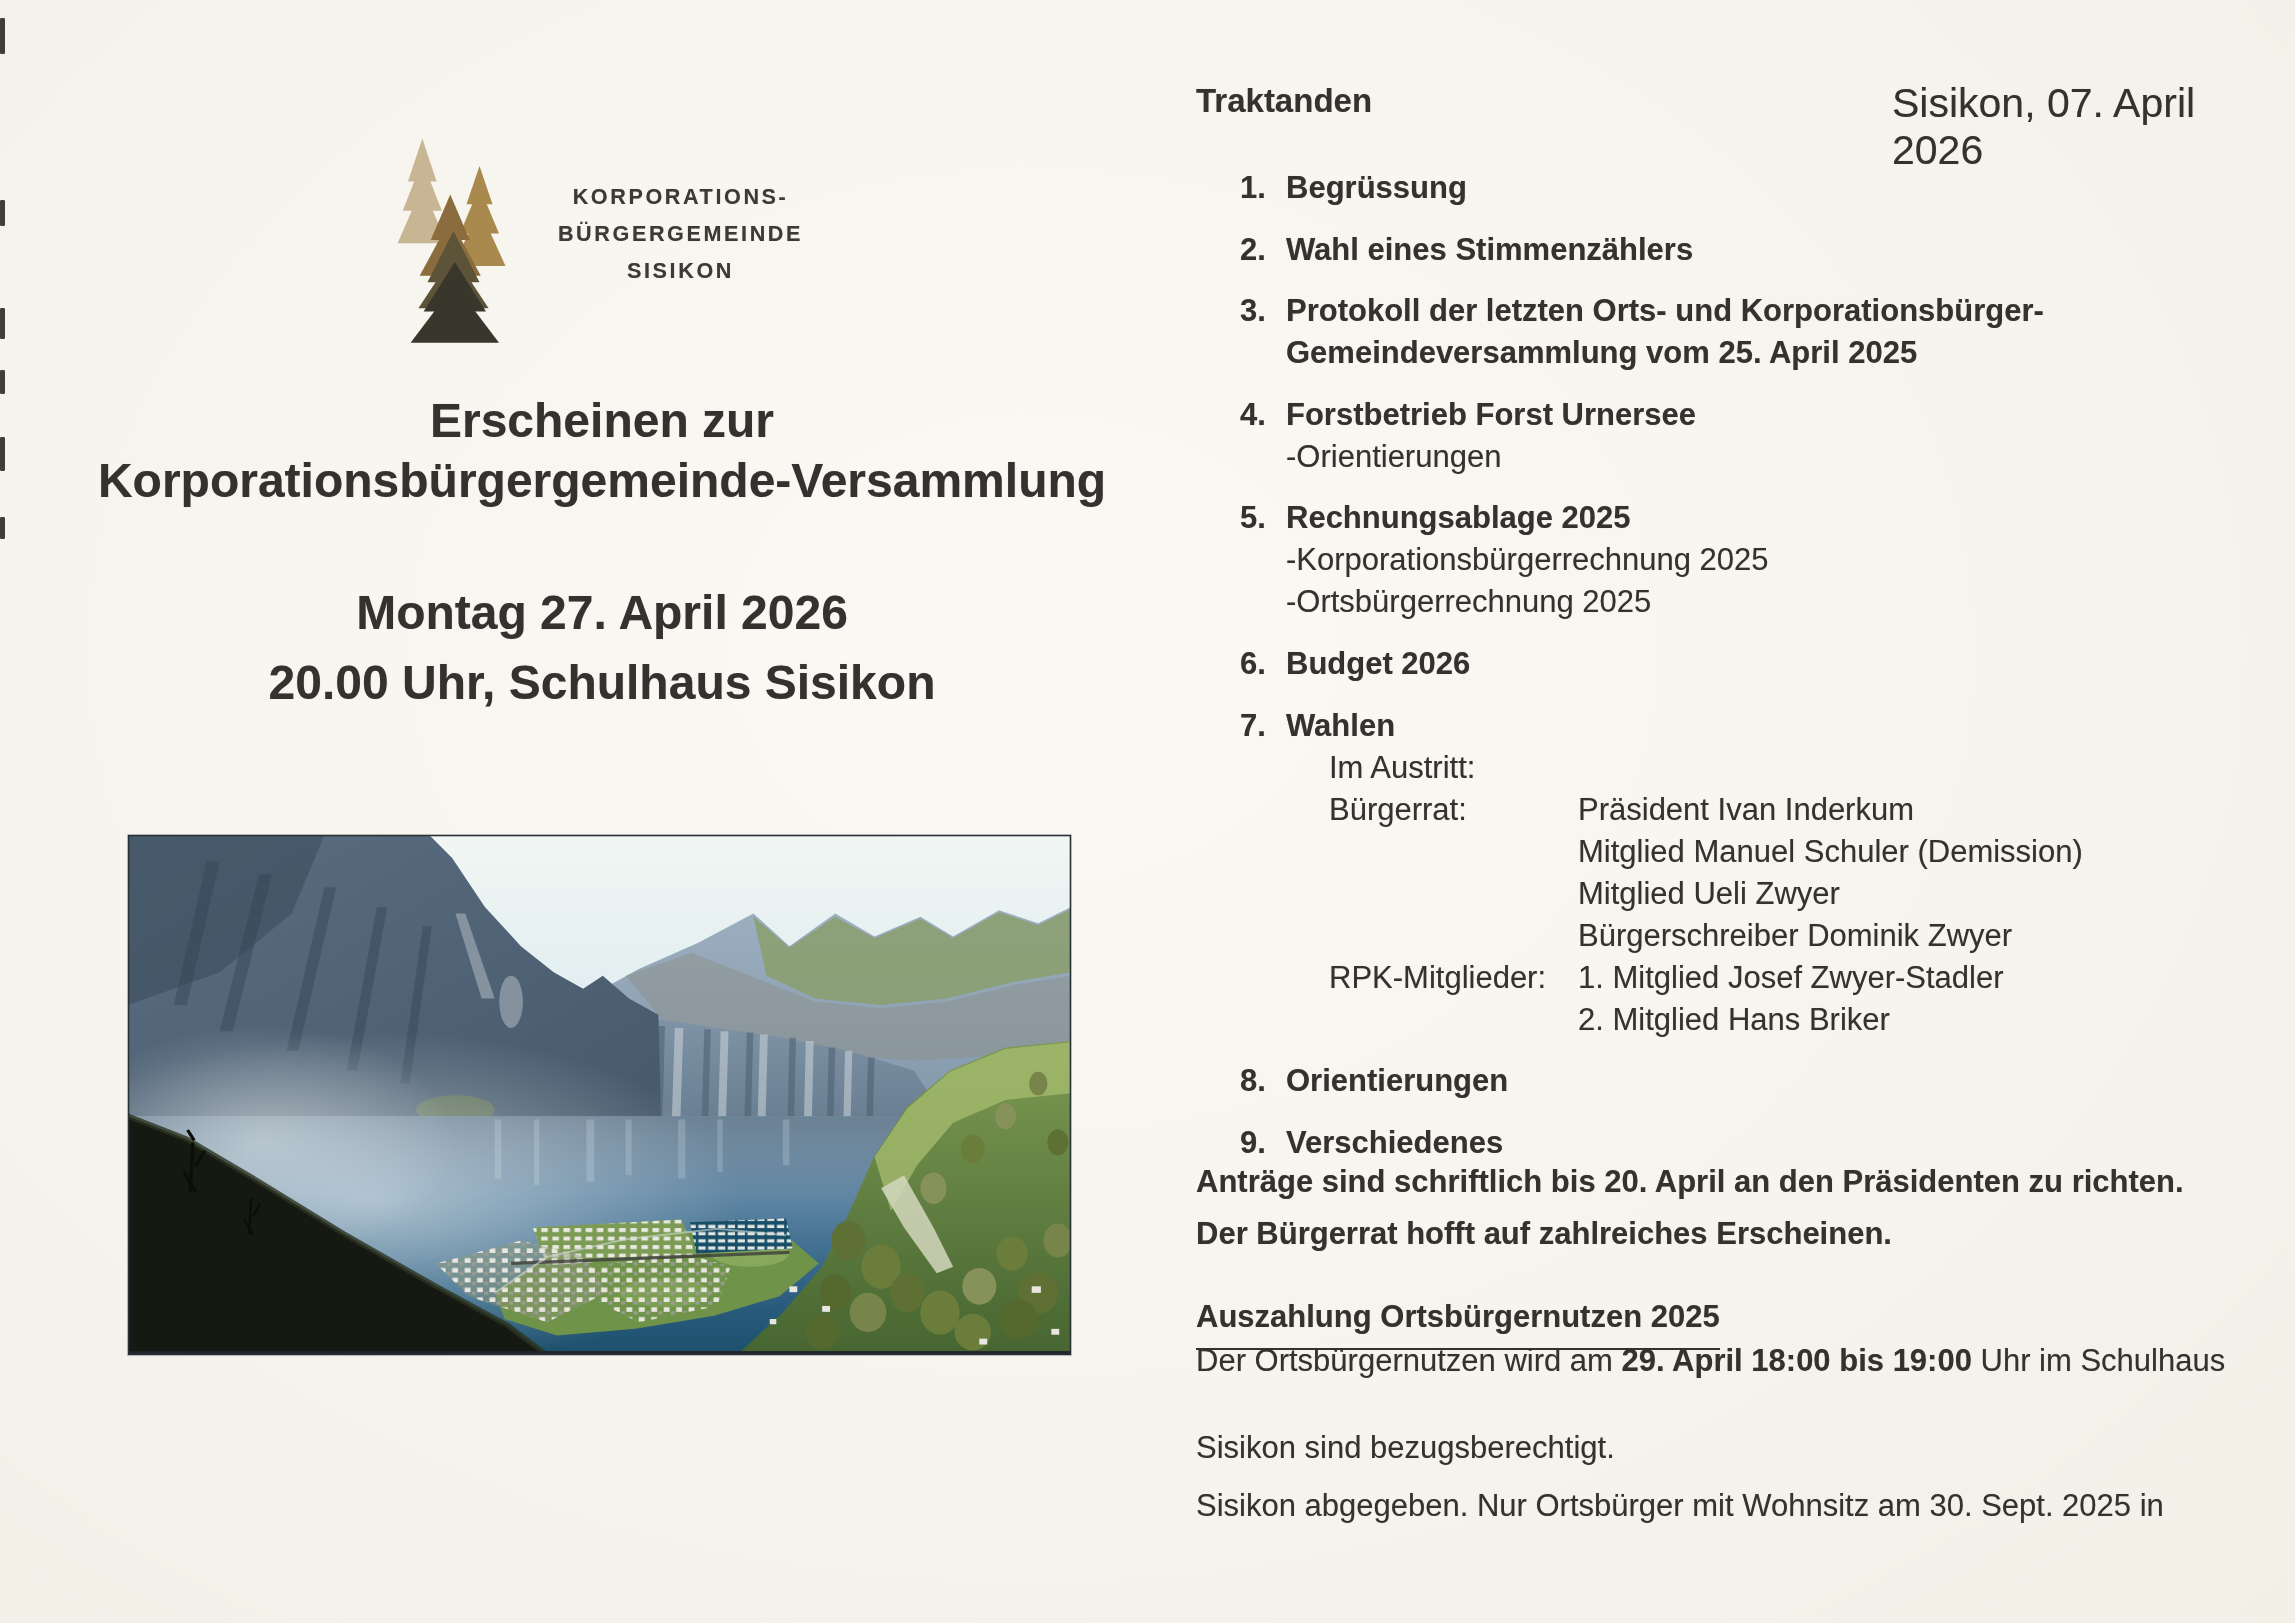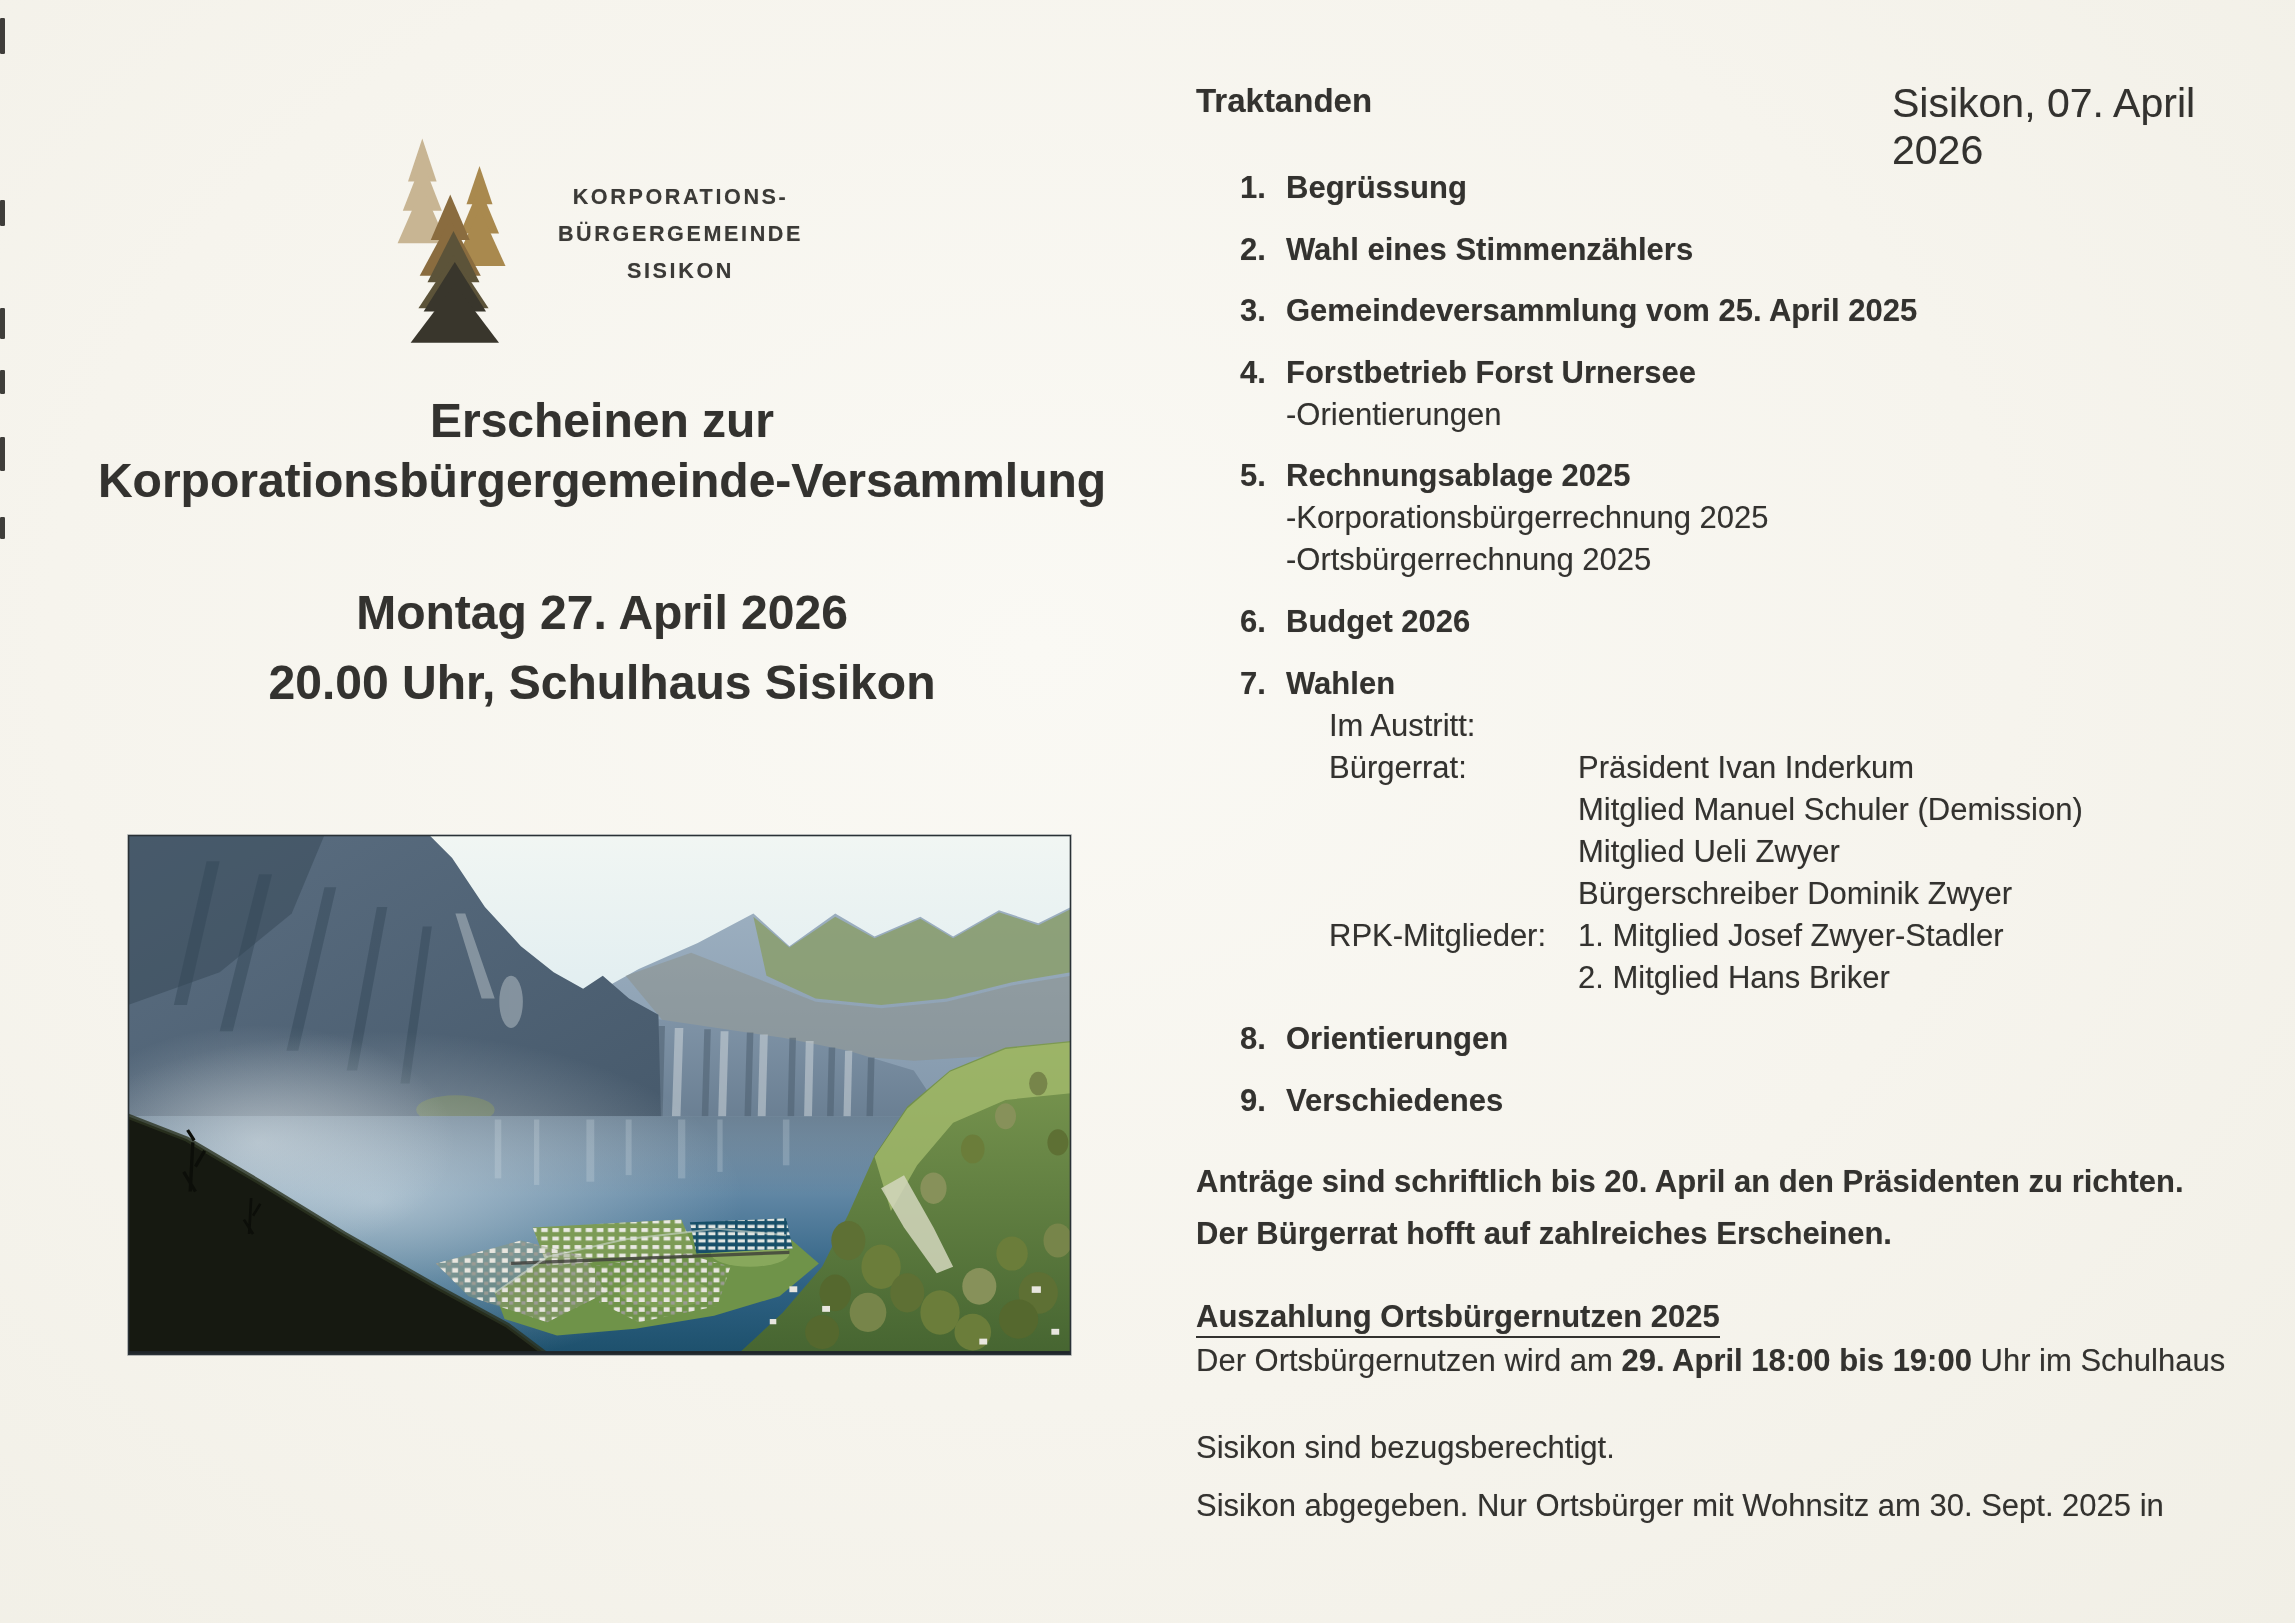--- a/index.html
+++ b/index.html
@@ -41,21 +41,21 @@
   .agenda-num{flex:0 0 46px;font-weight:700;}
   .agenda-body{flex:1;}
   .sub{font-weight:400;}
   .indent{padding-left:43px;}
   .w-label{display:inline-block;width:249px;font-weight:400;}
   .w-value{font-weight:400;}
   .note{position:absolute;left:1196px;width:1087px;font-size:31px;font-weight:700;line-height:39px;}
   .note-1{top:1162px;}
   .note-2{top:1214px;}
   .payout-heading{position:absolute;left:1196px;top:1299px;font-size:31px;font-weight:700;}
-  .payout-heading span{display:inline-block;border-bottom:2.6px solid #33322f;padding-bottom:1px;}
+  .payout-heading span{display:inline-block;border-bottom:2.6px solid #33322f;padding-bottom:13px;}
   .payout-line{position:absolute;left:1196px;width:1100px;font-size:31px;line-height:39px;}
   .pl-1{top:1341px;}
   .pl-2{top:1452px;margin-top:34px;}
   .pl-3{top:1428px;}
 </style>
 </head>
 <body>
 
 <div class="page">
 
@@ -292,20 +292,21 @@
     <div class="agenda-item">
       <span class="agenda-num">2.</span>
       <div class="agenda-body">
         <div class="bold">Wahl eines Stimmenzählers</div>
       </div>
     </div>
 
     <div class="agenda-item">
       <span class="agenda-num">3.</span>
       <div class="agenda-body">
+        <div class="bold">Protokoll der letzten Orts- und Korporationsbürger-</div>
         <div class="bold">Gemeindeversammlung vom 25. April 2025</div>
       </div>
     </div>
 
     <div class="agenda-item">
       <span class="agenda-num">4.</span>
       <div class="agenda-body">
         <div class="bold">Forstbetrieb Forst Urnersee</div>
         <div class="sub">-Orientierungen</div>
       </div>

